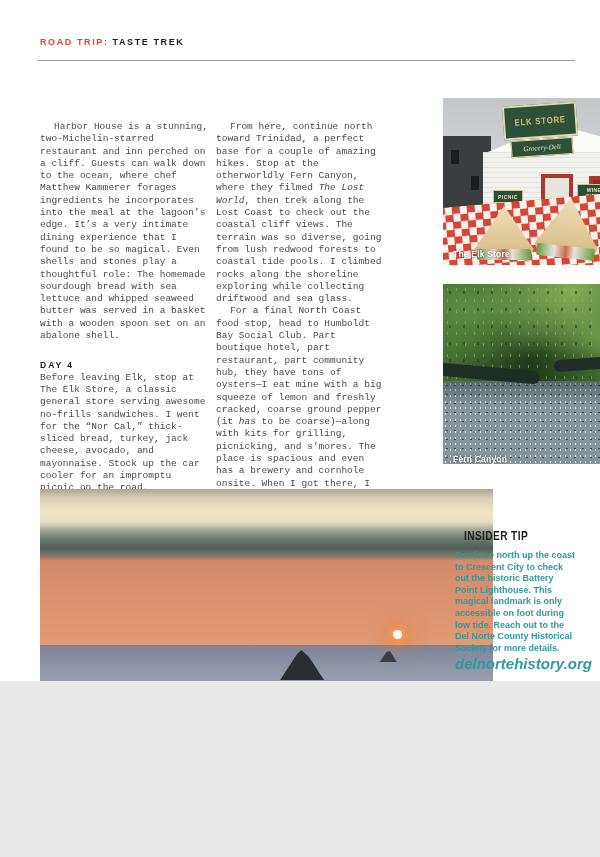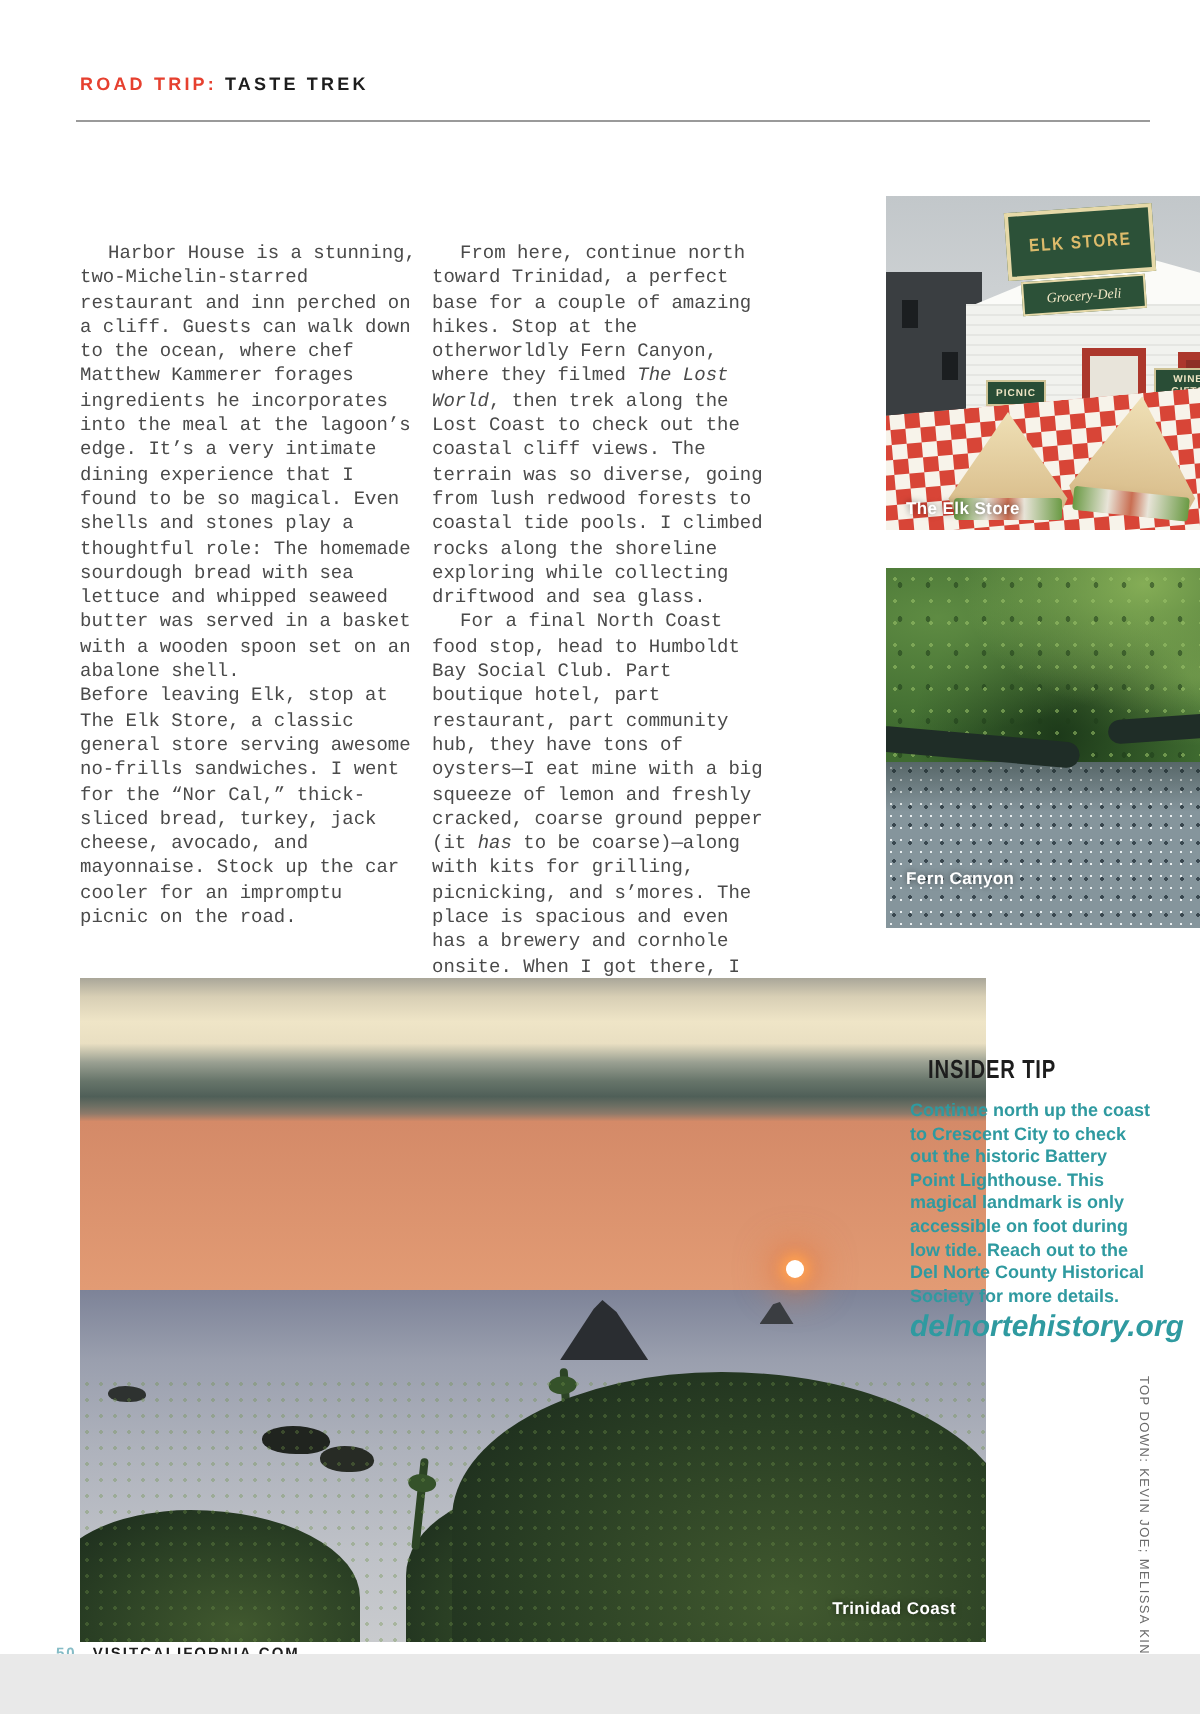--- a/index.html
+++ b/index.html
@@ -1,17 +1,17 @@
 <!DOCTYPE html>
 <html><head>
 <meta charset="utf-8">
 <style>
   html,body{margin:0;padding:0;background:#e9e9e9;}
   .page{
-    position:relative;width:600px;height:827px;margin:0 auto;background:#ffffff;
+    position:relative;width:600px;height:681px;margin:0 auto;background:#ffffff;
     font-family:"Liberation Sans",sans-serif;color:#474747;overflow:hidden;
   }
   
   .eyebrow{position:absolute;left:40px;top:37px;font-size:9px;font-weight:bold;letter-spacing:1.6px;}
   .eyebrow .red{color:#e6402f;margin-right:4px;}
   .eyebrow .blk{color:#1d1d1d;}
   .hrule{position:absolute;left:38px;top:60px;width:537px;height:1px;background:#9a9a9a;}
   
   .col{position:absolute;top:121px;width:170px;font-size:9.5px;line-height:12.3px;color:#4a4a4a;}
   .col1{left:40px;}
@@ -122,20 +122,21 @@
 
 <div class="page">
 
   <div class="eyebrow">
     <span class="red">ROAD TRIP:</span><span class="blk">TASTE TREK</span>
   </div>
   <div class="hrule"></div>
 
   <div class="col col1">
     <p class="para indent">Harbor House is a stunning, two-Michelin-starred restaurant and inn perched on a cliff. Guests can walk down to the ocean, where chef Matthew Kammerer forages ingredients he incorporates into the meal at the lagoon’s edge. It’s a very intimate dining experience that I found to be so magical. Even shells and stones play a thoughtful role: The homemade sourdough bread with sea lettuce and whipped seaweed butter was served in a basket with a wooden spoon set on an abalone shell.</p>
+    <div class="day-label">DAY 4</div>
     <p class="para">Before leaving Elk, stop at The Elk Store, a classic general store serving awesome no-frills sandwiches. I went for the “Nor Cal,” thick-sliced bread, turkey, jack cheese, avocado, and mayonnaise. Stock up the car cooler for an impromptu picnic on the road.</p>
   </div>
 
   <div class="col col2">
     <p class="para indent"><span>From here, continue north toward Trinidad, a perfect base for a couple of amazing hikes. Stop at the otherworldly Fern Canyon, where they filmed </span><em>The Lost World</em><span>, then trek along the Lost Coast to check out the coastal cliff views. The terrain was so diverse, going from lush redwood forests to coastal tide pools. I climbed rocks along the shoreline exploring while collecting driftwood and sea glass.</span></p>
     <p class="para indent"><span>For a final North Coast food stop, head to Humboldt Bay Social Club. Part boutique hotel, part restaurant, part community hub, they have tons of oysters—I eat mine with a big squeeze of lemon and freshly cracked, coarse ground pepper (it </span><em>has</em><span> to be coarse)—along with kits for grilling, picnicking, and s’mores. The place is spacious and even has a brewery and cornhole onsite. When I got there, I couldn’t help but think, “I should have booked a stay here.”</span></p>
   </div>
 
   <figure class="fig fig-elk">
     <div class="elk-sky"></div>
@@ -166,21 +167,21 @@
       </div>
     <figcaption class="photo-caption" style="left:10px;bottom:6px;">The Elk Store</figcaption>
   </figure>
 
   <figure class="fig fig-fern">
     <div class="fern-top"></div>
     <div class="fern-speckle"></div>
     <div class="fern-stream"></div>
     <div class="log log1"></div>
     <div class="log log2"></div>
-    <figcaption class="photo-caption" style="left:10px;bottom:20px;">Fern Canyon</figcaption>
+    <figcaption class="photo-caption" style="left:10px;bottom:0;">Fern Canyon</figcaption>
   </figure>
 
   <figure class="fig fig-tri">
     <div class="tri-sky"></div>
     <div class="tri-sea"></div>
     <div class="tri-sun"></div>
     <div class="rock rock-main"></div>
     <div class="rock rock-small"></div>
     <div class="rock rock-blob rock-l1"></div>
     <div class="rock rock-blob rock-l2"></div>

